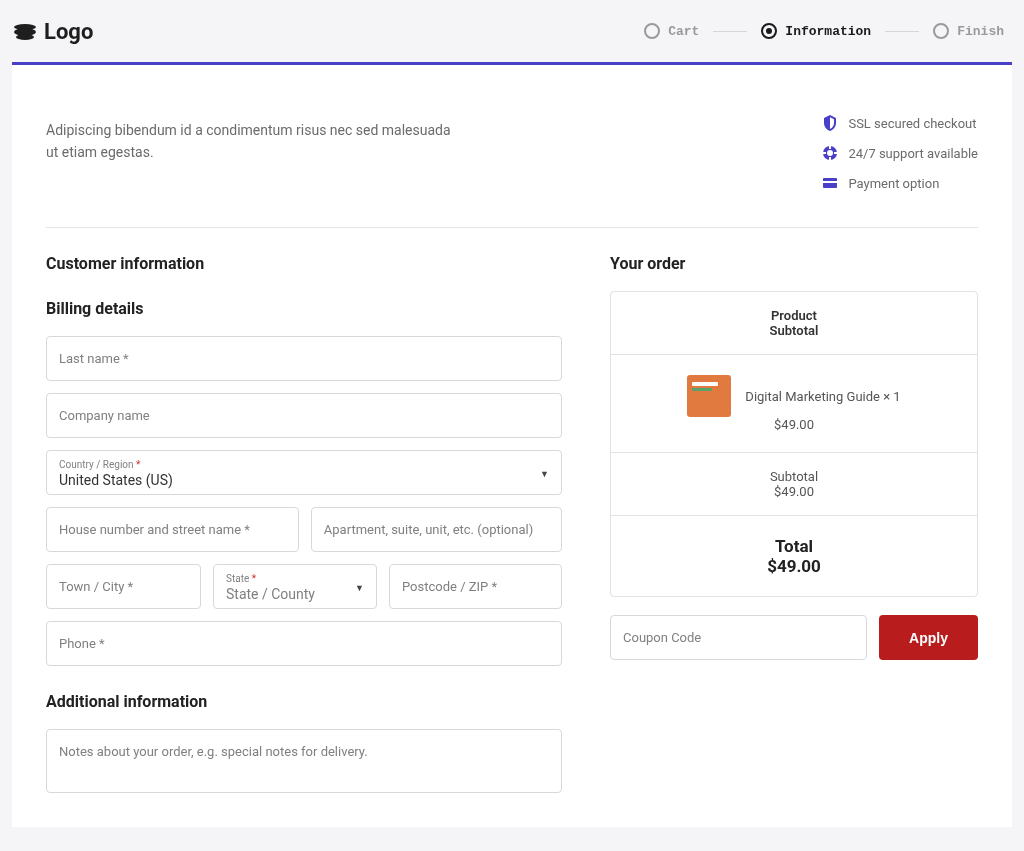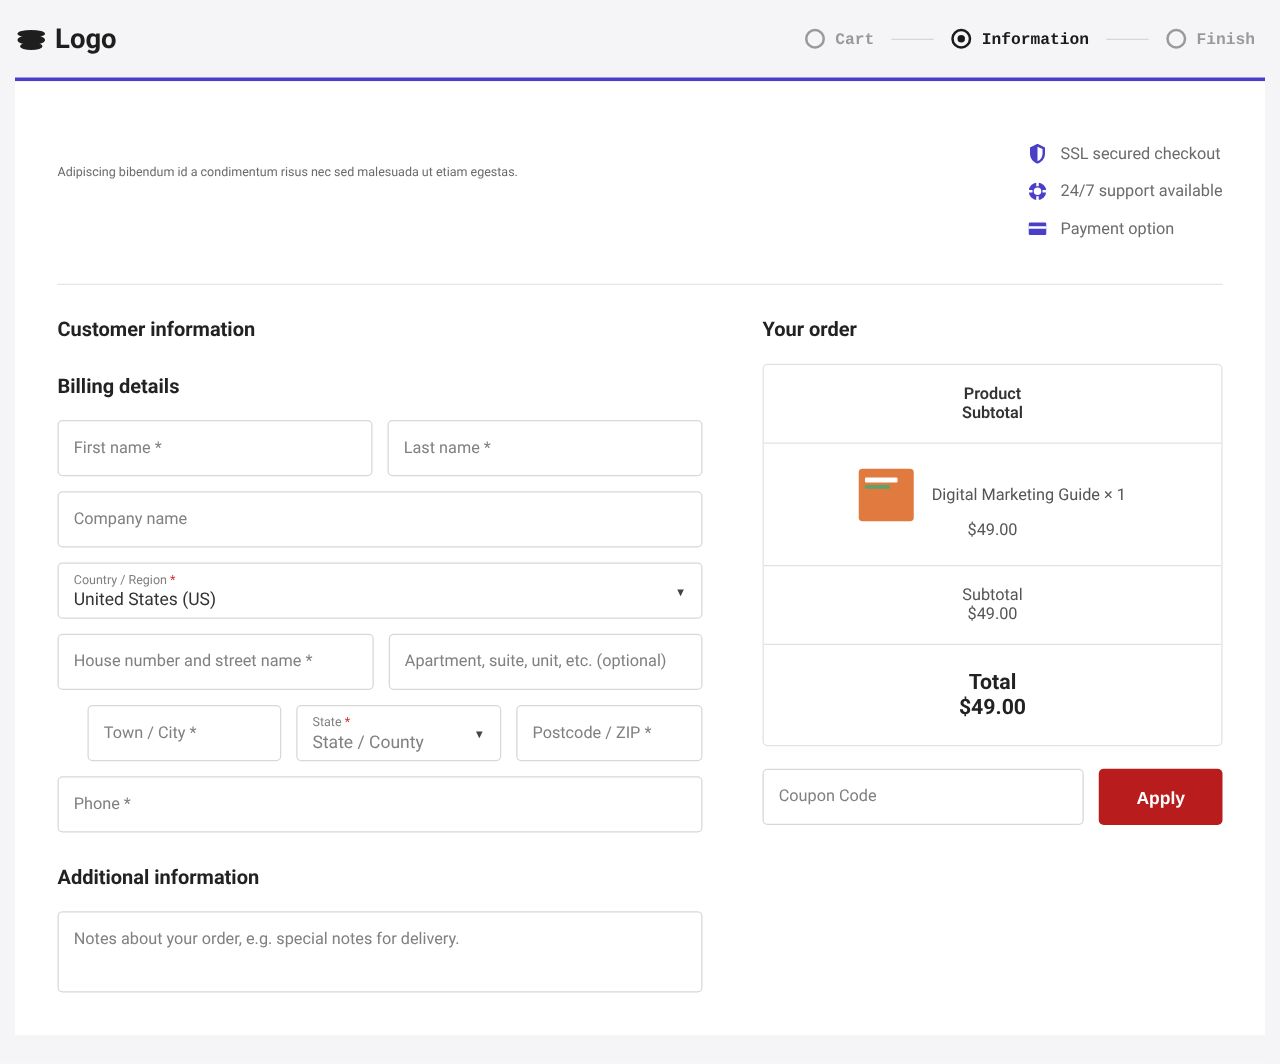--- a/index.html
+++ b/index.html
@@ -83,22 +83,22 @@
     justify-content: space-between;
     gap: 40px;
   }
   .page-title {
     font-size: 36px;
     font-weight: 800;
     color: #222;
     letter-spacing: -0.5px;
   }
   .page-desc {
-    margin-top: 20px;
-    font-size: 10px;
+    margin-top: 8px;
+    font-size: 14px;
     color: #6b6b6b;
     line-height: 1.6;
     max-width: 420px;
   }
   .trust {
     display: flex;
     flex-direction: column;
     gap: 14px;
     padding-top: 4px;
   }
@@ -184,21 +184,21 @@
     gap: 12px;
     margin-bottom: 12px;
   }
   .row-2 > * { flex: 1; }
   .row-2.addr > :first-child { flex: 0 0 49%; }
   .row-3 {
     display: flex;
     gap: 12px;
     margin-bottom: 12px;
   }
-  .row-3 .city { flex: 0 0 155px; margin-left: 24px; }
+  .row-3 .city { flex: 0 0 155px; }
   .row-3 .state { flex: 0 0 164px; }
   .row-3 .zip { flex: 1; }
   .mb { margin-bottom: 12px; }
   .section-gap { margin-top: 26px; }
 
   .order-box {
     border: 1px solid #e2e2e2;
     border-radius: 4px;
     overflow: hidden;
   }
@@ -358,23 +358,20 @@
   <div class="content-row">
 
     <div class="left-col">
 
       <h3 class="section-heading">Customer information</h3>
 
       <h3 class="section-heading section-gap">Billing details</h3>
 
       <div class="row-2">
         <div class="field">
-          <input type="text" placeholder="First name *" style="">
-        </div>
-        <div class="field">
           <input type="text" placeholder="Last name *" style="">
         </div>
       </div>
 
       <div class="field mb">
         <input type="text" placeholder="Company name" style="">
       </div>
 
       <div class="field field-float mb">
         <span class="mini-label"><span>Country / Region</span> <span class="req">*</span></span>

